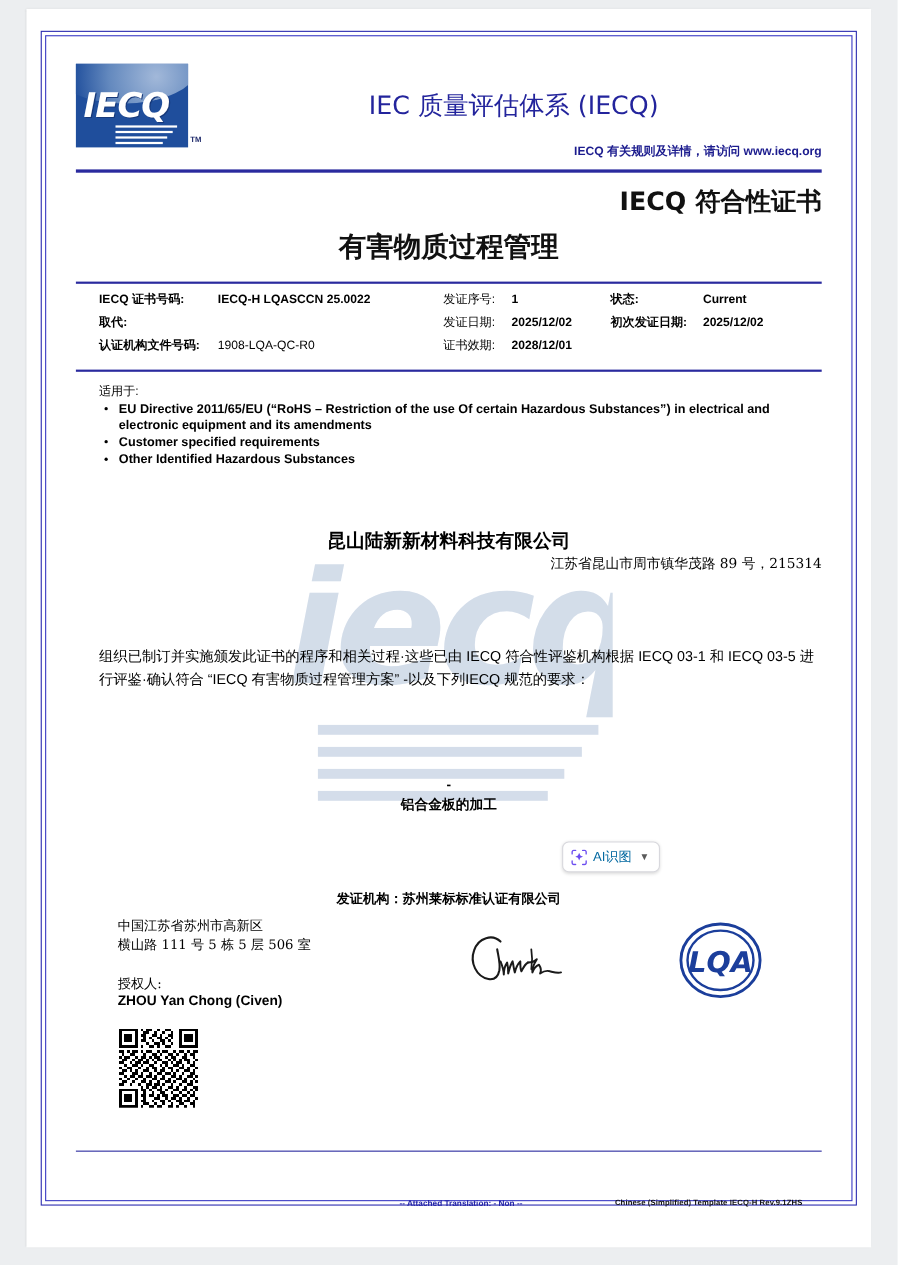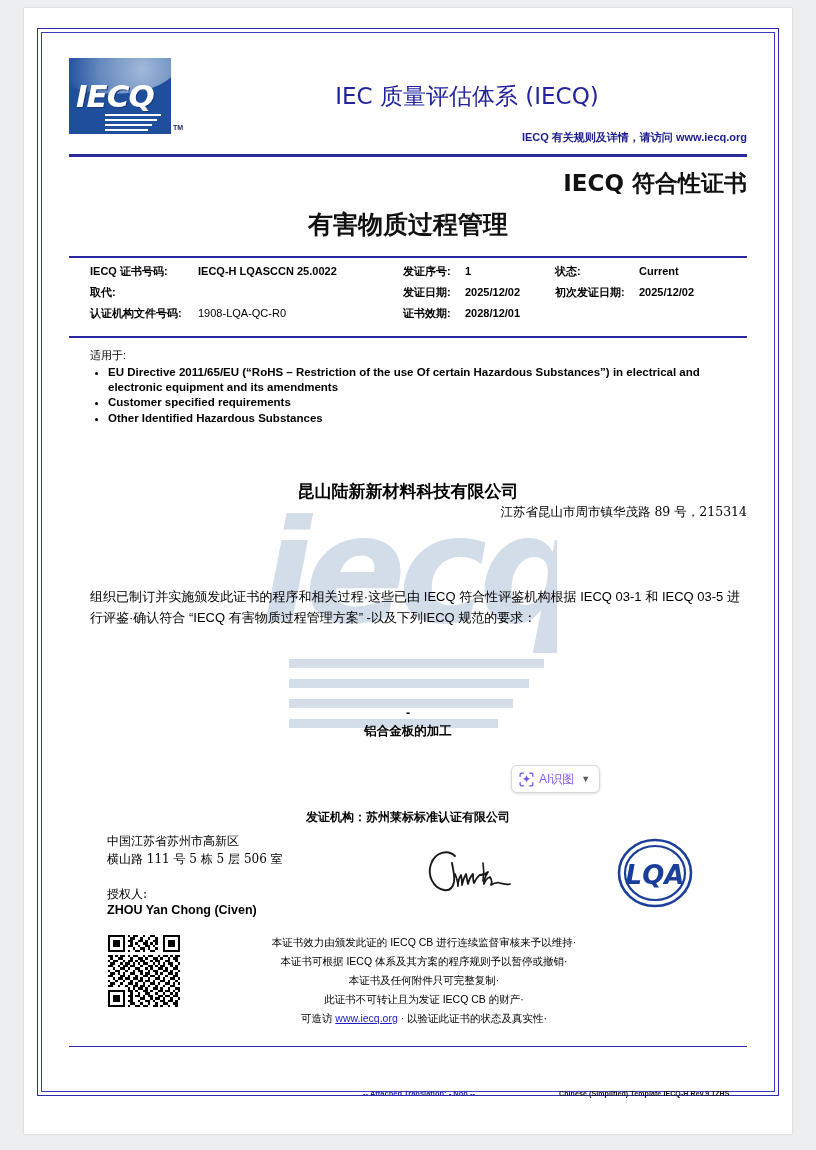--- a/index.html
+++ b/index.html
@@ -220,21 +220,21 @@
     color: #000;
   }
   .details .row {
     display: flex;
     align-items: baseline;
     height: 21px;
   }
   .c-lbl   { width: 108px; font-weight: bold; }
   .c-val   { width: 205px; font-weight: bold; }
   .c-val-n { width: 205px; font-weight: normal; }
-  .c-lbl2  { width: 62px; font-weight: bold; }
+  .c-lbl2  { width: 62px; font-weight: normal; }
   .c-val2  { width: 90px; font-weight: bold; }
   .c-lbl3  { width: 84px; font-weight: bold; }
   .c-val3  { font-weight: bold; }
 
   
   .applies-head {
     position: absolute;
     left: 66px; top: 340px;
     font-size: 11px;
     color: #000;
@@ -342,21 +342,21 @@
     padding: 0 9px 0 7px;
     background: #ffffff;
     border: 1px solid #d8d8dd;
     border-radius: 6px;
     box-shadow: 0 1px 3px rgba(0,0,0,.14);
     z-index: 9;
     cursor: pointer;
   }
   .ai-btn-label {
     font-size: 12px;
-    color: #8b5cf6;
+    color: #0369a1;
   }
   .ai-chevron {
     font-size: 9px;
     color: #5a5a5a;
     margin-left: 2px;
   }
 
   
   .issuer-line {
     position: absolute;
@@ -785,28 +785,19 @@
             <rect x="11" y="28" width="2" height="1"></rect>
             <rect x="14" y="28" width="2" height="1"></rect>
             <rect x="18" y="28" width="2" height="1"></rect>
           <rect x="21" y="28" width="1" height="1"></rect>
             <rect x="24" y="28" width="1" height="1"></rect>
             <rect x="27" y="28" width="1" height="1"></rect>
         </g>
       </svg>
     </div>
 
-    <div class="disclaimer">
-      <div>本证书效力由颁发此证的 IECQ CB 进行连续监督审核来予以维持·</div>
-      <div>本证书可根据 IECQ 体系及其方案的程序规则予以暂停或撤销·</div>
-      <div>本证书及任何附件只可完整复制·</div>
-      <div>此证书不可转让且为发证 IECQ CB 的财产·</div>
-      <div>
-        <span>可造访 </span><a href="#">www.iecq.org</a><span> · 以验证此证书的状态及真实性·</span>
-      </div>
-    </div>
 
     <div class="rule-thin" style="top:1038px;height:1.2px"></div>
     <div class="foot-left">-- Attached Translation: - Non --</div>
     <div class="foot-right">Chinese (Simplified) Template IECQ-H Rev.9.1ZHS</div>
 
   </div>
 </div>
 
 </body></html>

